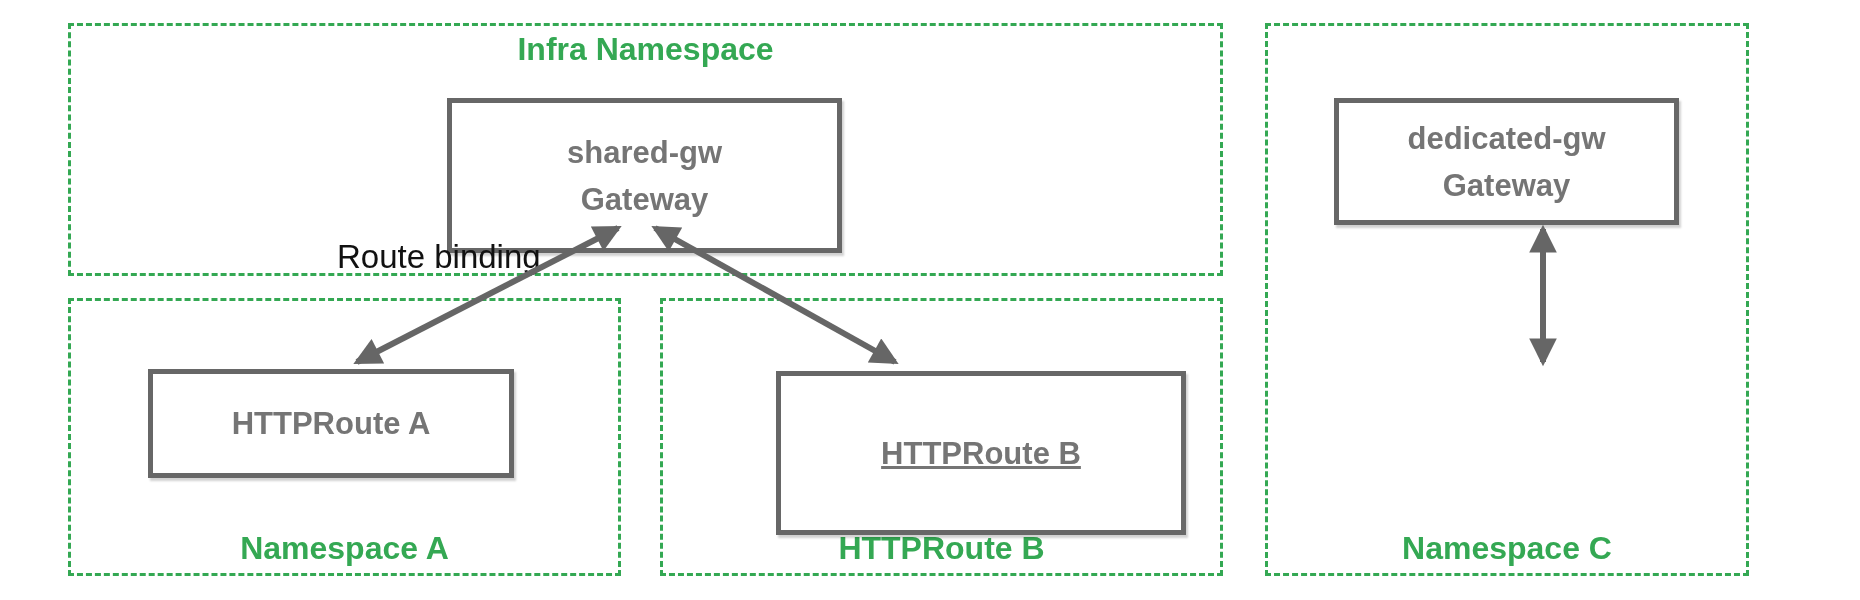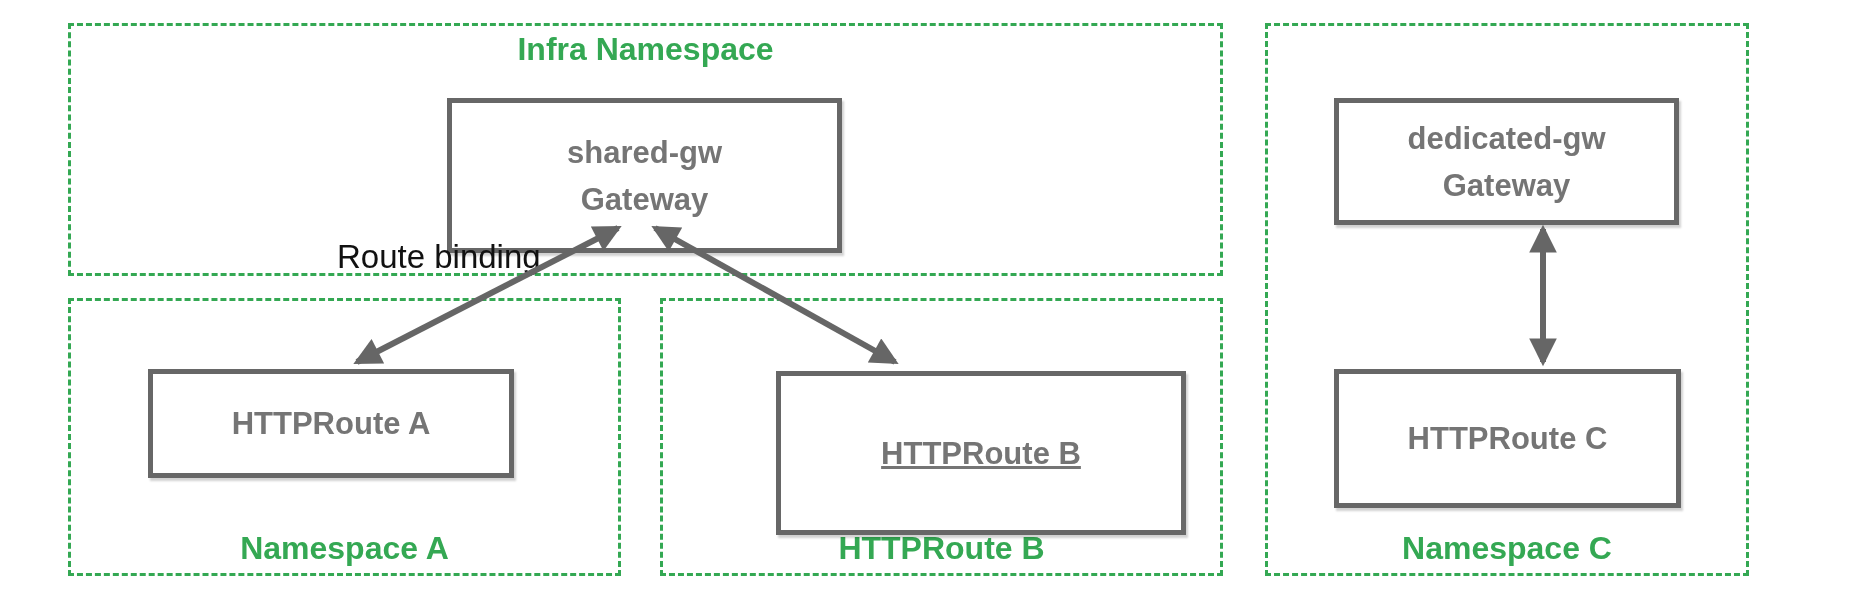--- a/index.html
+++ b/index.html
@@ -116,23 +116,20 @@
   </div>
 
   <div class="node node-route-a">
     <div>HTTPRoute A</div>
   </div>
 
   <div class="node node-route-b">
     <div>HTTPRoute B</div>
   </div>
 
-  <div class="node node-route-c">
-    <div>HTTPRoute C</div>
-  </div>
 
   <div class="annotation">Route binding</div>
 
   <svg class="arrows" viewBox="0 0 1860 600">
     <defs>
       <marker id="arrowhead" viewBox="0 0 10 10" refX="8.5" refY="5" markerWidth="5" markerHeight="4.6" markerUnits="strokeWidth" orient="auto-start-reverse">
         <path d="M 0 0 L 10 5 L 0 10 z" fill="#666666"></path>
       </marker>
     </defs>
     <line x1="618" y1="228" x2="357" y2="362" stroke="#666666" stroke-width="6" marker-start="url(#arrowhead)" marker-end="url(#arrowhead)"></line>

